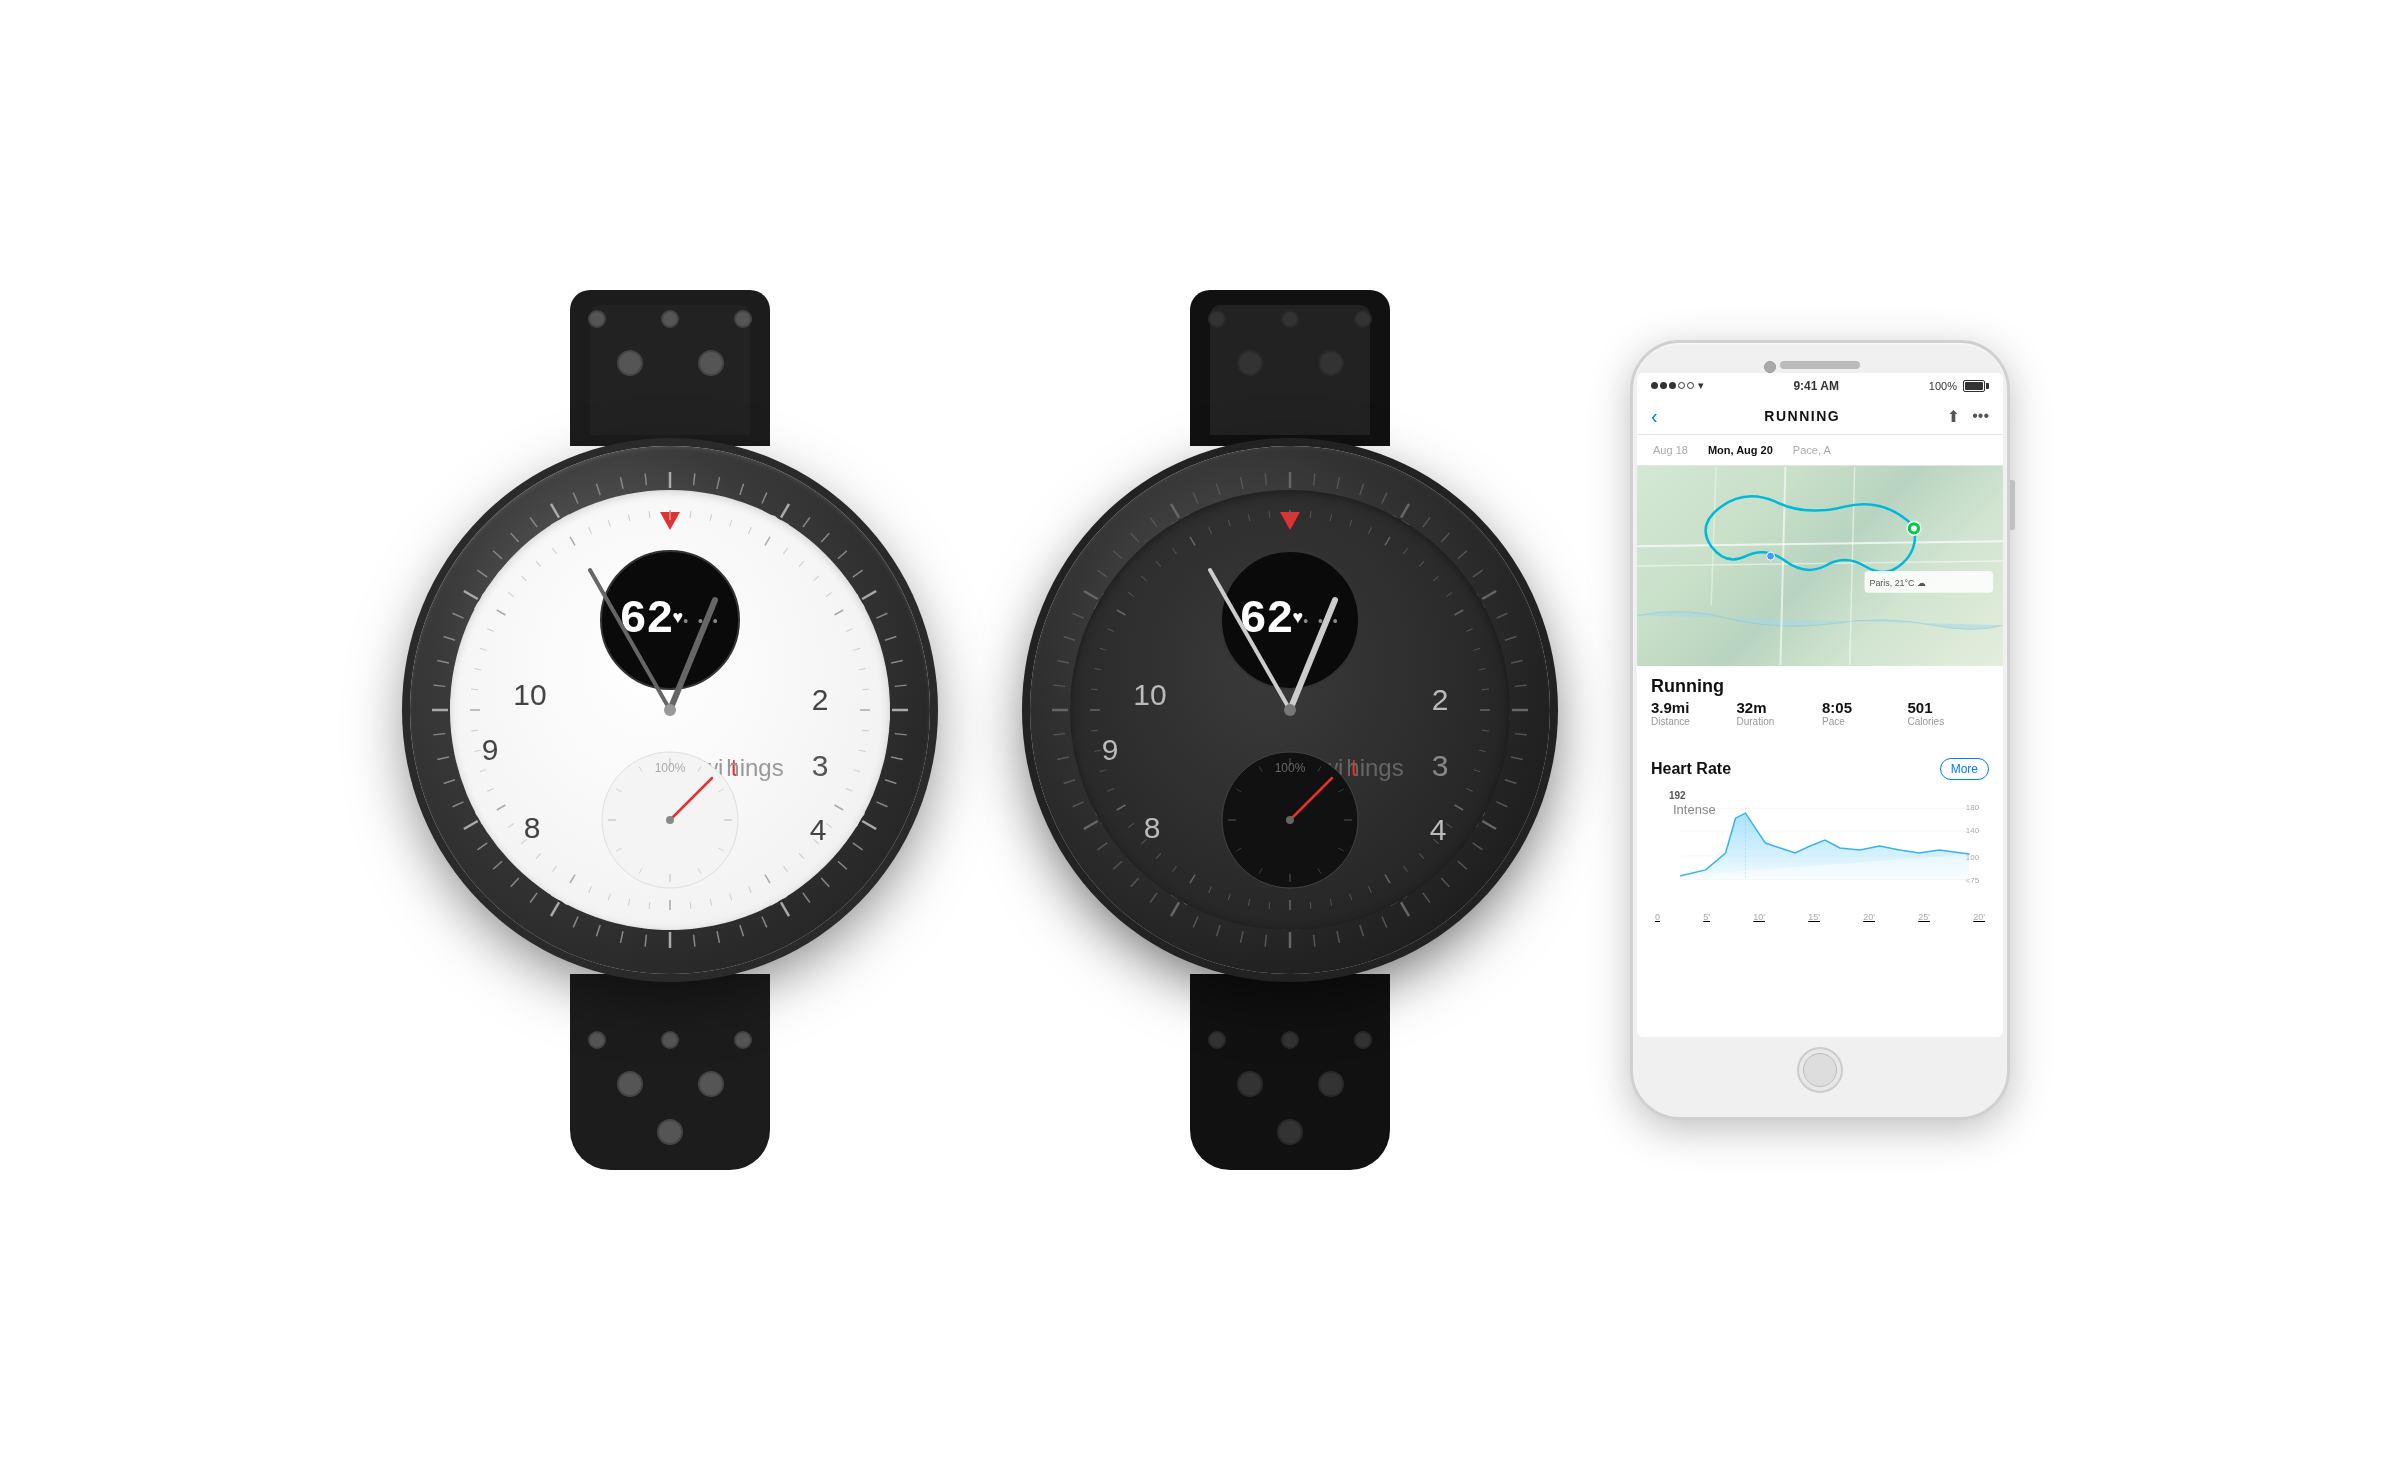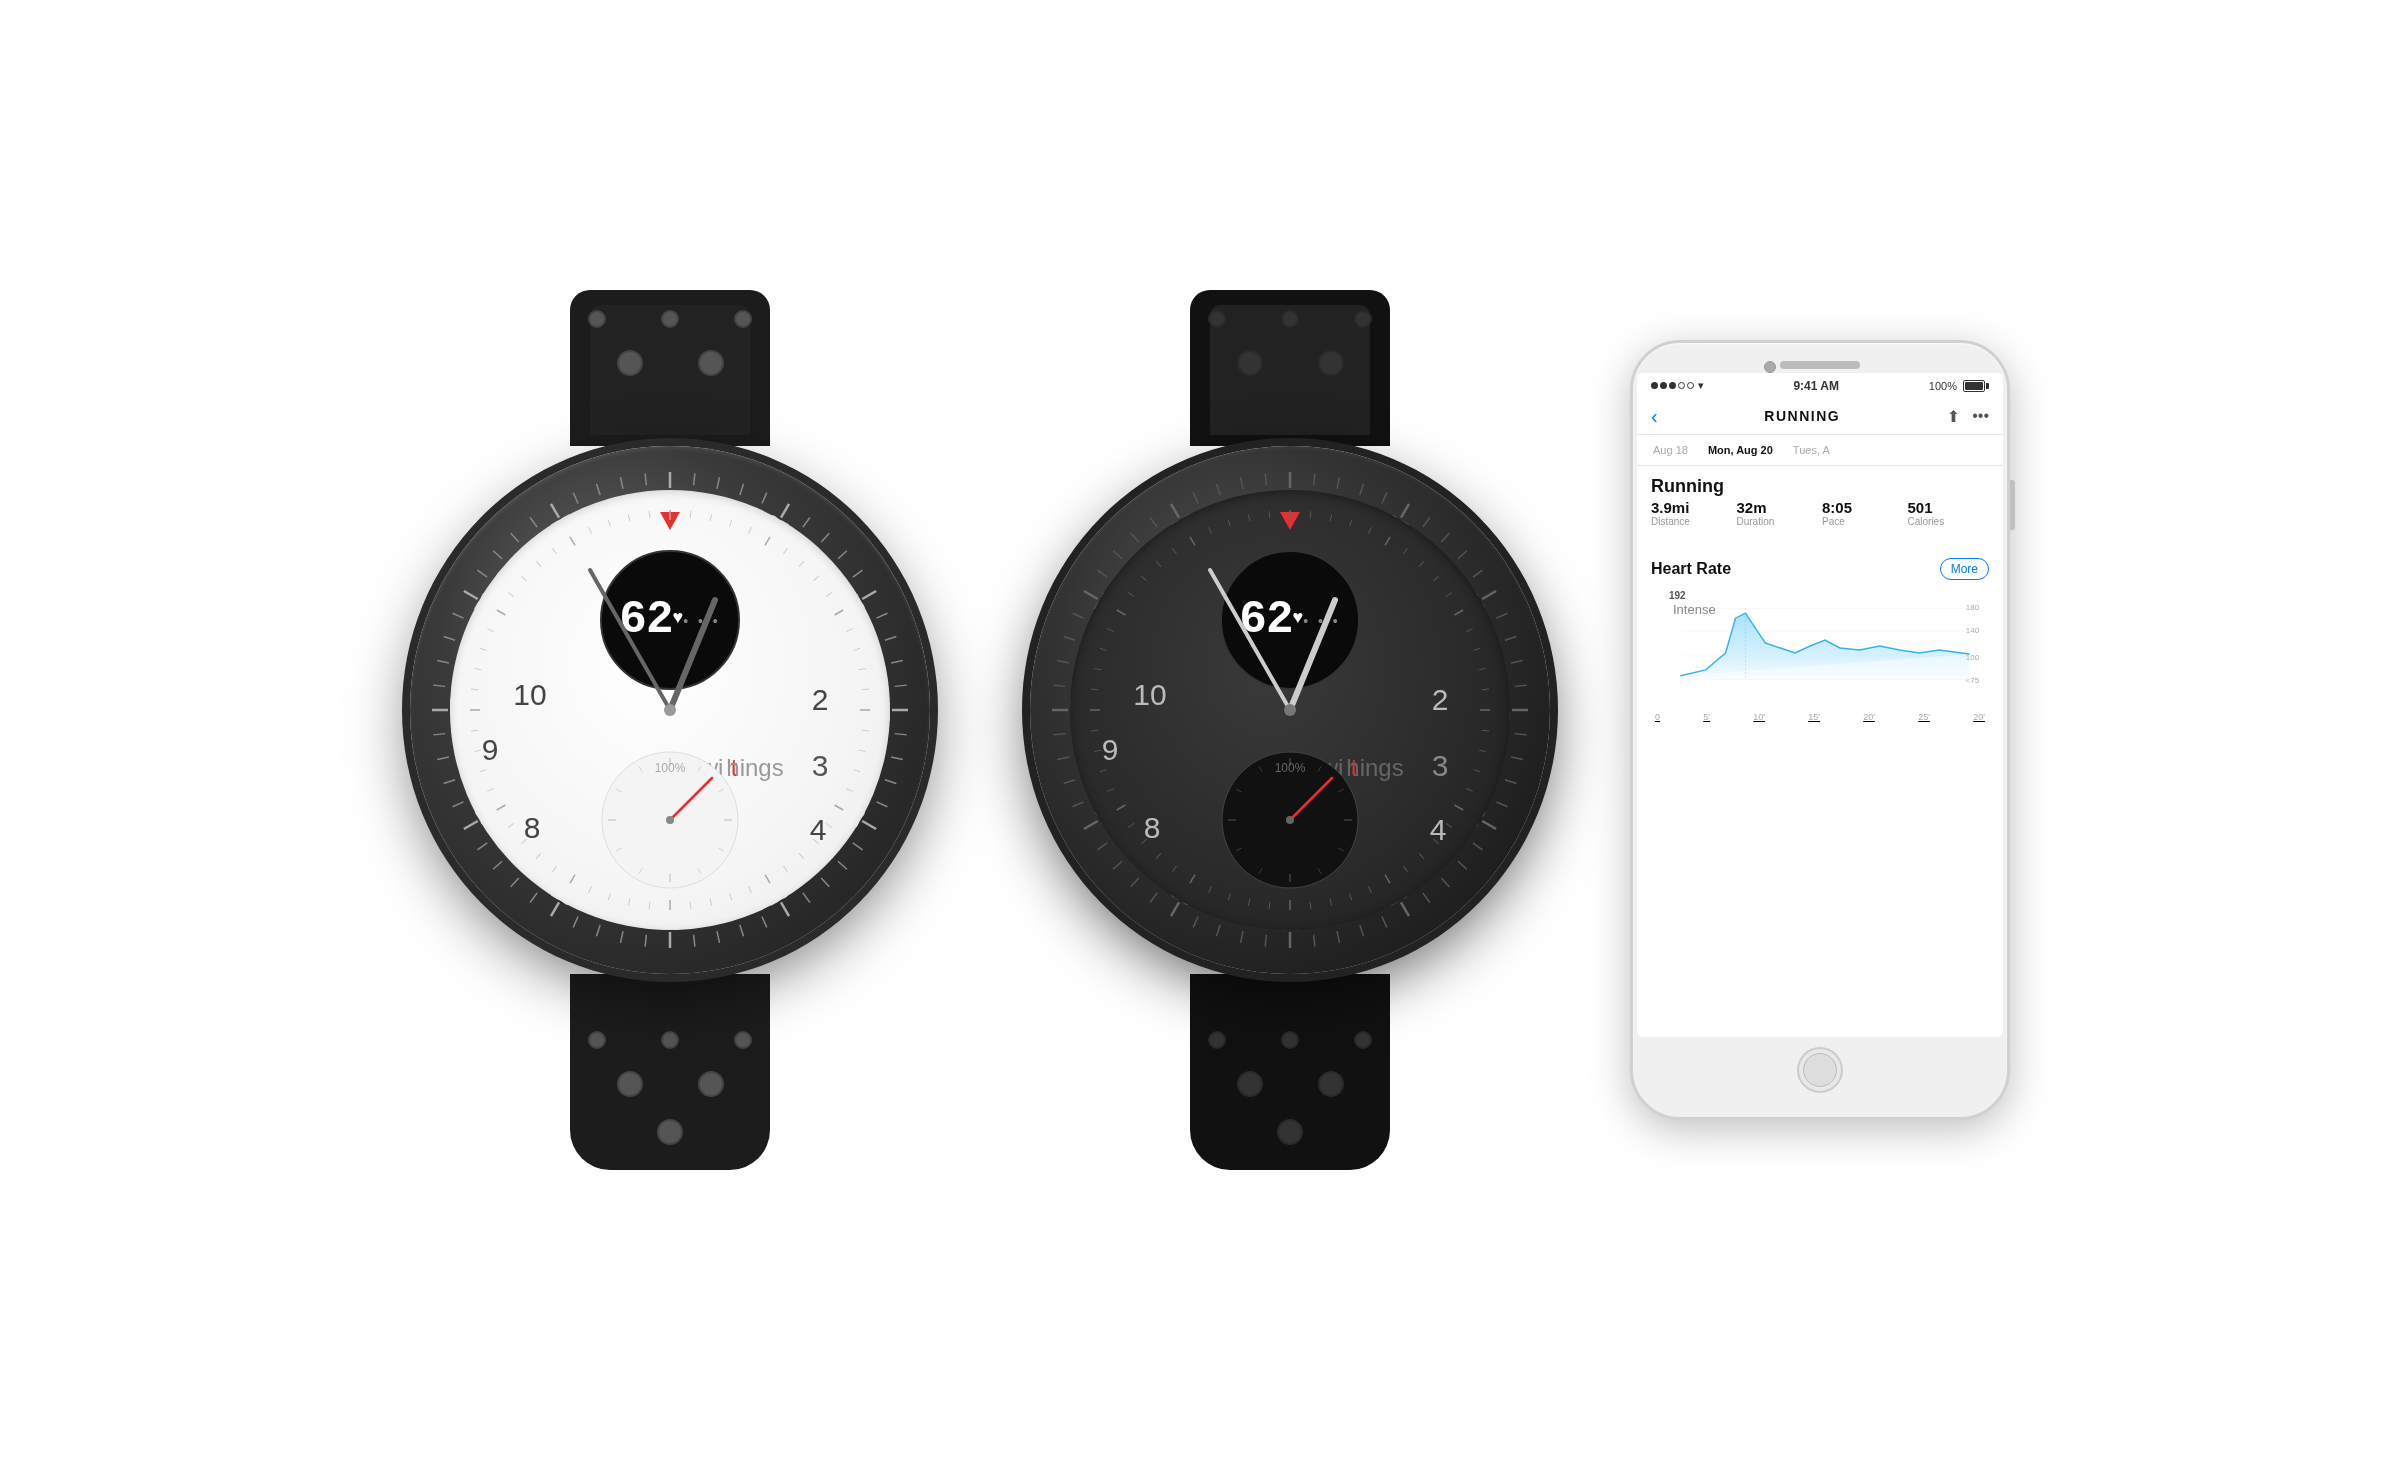--- a/index.html
+++ b/index.html
@@ -985,23 +985,47 @@
           <div class="header-title">RUNNING</div>
           <div class="header-icons">
             <span class="header-icon">⬆</span>
             <span class="header-icon">•••</span>
           </div>
         </div>
 
         <div class="date-tabs">
           <div class="date-tab">Aug 18</div>
           <div class="date-tab active">Mon, Aug 20</div>
-          <div class="date-tab">Tues, A</div>
+          <div class="date-tab">Pace, A</div>
         </div>
 
+        <div class="map-area">
+          <div class="map-bg"></div>
+
+          <svg class="route-svg" viewBox="0 0 370 200">
+
+            <path d="M 0 150 Q 50 140 100 155 Q 150 165 200 158 Q 250 150 300 160 Q 340 168 370 160" fill="#a8d8e8" stroke="#88c8d8" stroke-width="1" opacity="0.6"></path>
+
+            <line x1="0" y1="80" x2="370" y2="75" stroke="#fff" stroke-width="2" opacity="0.7"></line>
+            <line x1="0" y1="100" x2="370" y2="95" stroke="#fff" stroke-width="1.5" opacity="0.5"></line>
+            <line x1="150" y1="0" x2="145" y2="200" stroke="#fff" stroke-width="2" opacity="0.6"></line>
+            <line x1="220" y1="0" x2="215" y2="200" stroke="#fff" stroke-width="1.5" opacity="0.5"></line>
+            <line x1="80" y1="0" x2="75" y2="140" stroke="#fff" stroke-width="1.5" opacity="0.4"></line>
+
+            <path d="M 280 60 Q 250 30 210 40 Q 170 50 140 35 Q 110 22 85 40 Q 60 58 75 80 Q 90 100 110 90 Q 130 80 150 95 Q 170 110 190 100 Q 210 88 230 100 Q 250 112 265 100 Q 285 85 280 60Z" fill="none" stroke="#00b8d9" stroke-width="2.5" stroke-linecap="round" stroke-linejoin="round"></path>
+
+            <circle cx="280" cy="62" r="7" fill="#00cc44" stroke="white" stroke-width="1.5"></circle>
+            <circle cx="280" cy="62" r="3" fill="white"></circle>
+
+            <circle cx="135" cy="90" r="4" fill="#4499ff" stroke="white" stroke-width="1"></circle>
+
+            <rect x="230" y="105" width="130" height="22" rx="4" fill="rgba(255,255,255,0.85)"></rect>
+            <text x="235" y="120" fill="#555" font-size="9" font-family="Arial">Paris, 21°C ☁</text>
+          </svg>
+        </div>
 
         <div class="activity-section">
           <div class="activity-title">Running</div>
           <div class="stats-grid">
             <div class="stat-item">
               <div class="stat-value">3.9mi</div>
               <div class="stat-label">Distance</div>
             </div>
             <div class="stat-item">
               <div class="stat-value">32m</div>

